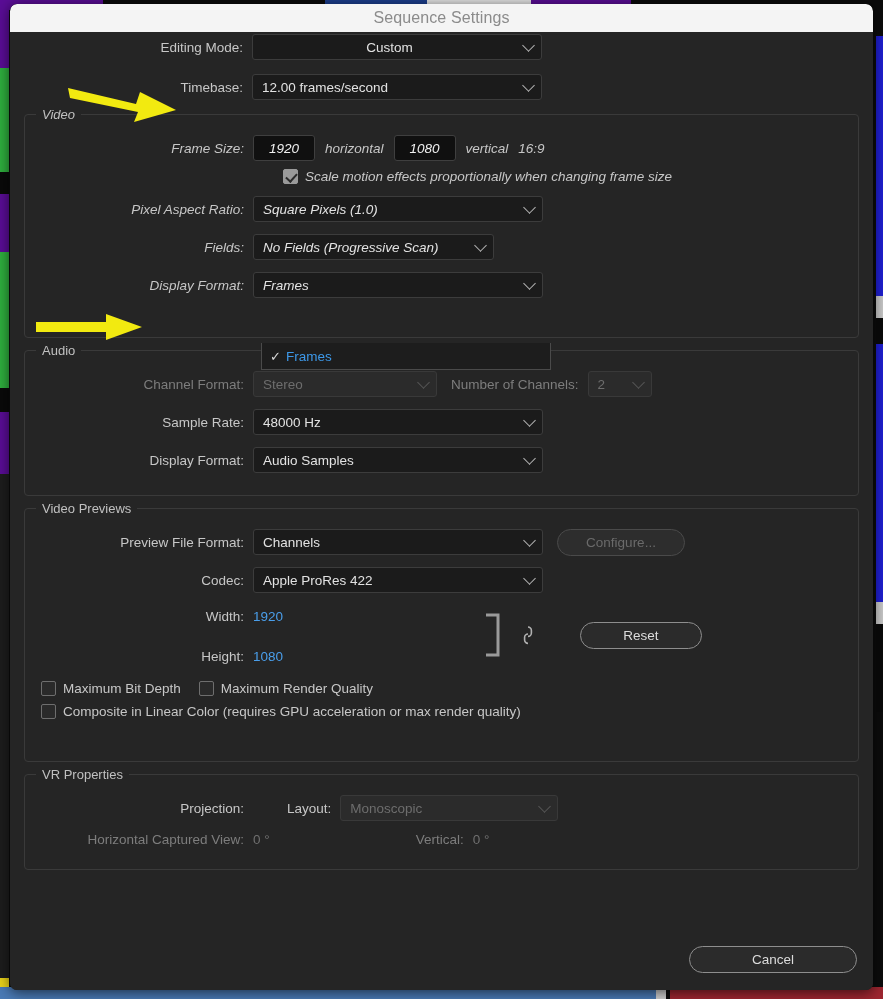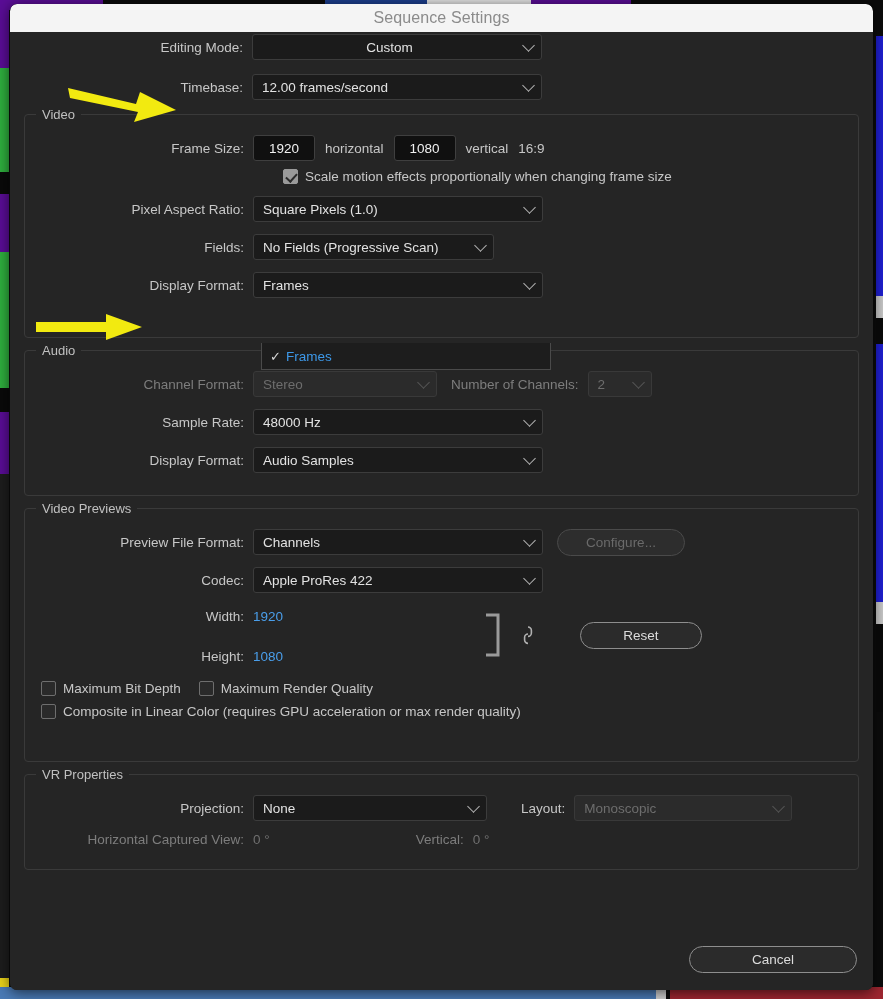--- a/index.html
+++ b/index.html
@@ -206,21 +206,21 @@
     </div>
 
     <div class="row" style="margin-bottom:12px;">
       <span class="lbl" style="width:228px;">Timebase:</span>
       <div class="sel" style="width:290px;">
         <span>12.00  frames/second</span>
         <span class="chev"></span>
       </div>
     </div>
 
-    <div class="group" style="height:224px;">
+    <div class="group" style="height:224px;font-style:italic;">
       <span class="legend">Video</span>
 
       <div class="row" style="margin-bottom:6px;">
         <span class="lbl" style="width:214px;">Frame Size:</span>
         <div class="numbox">
             <span>1920</span>
           </div>
         <span class="val-txt" style="margin:0 10px;">horizontal</span>
         <div class="numbox">
             <span>1080</span>
@@ -344,24 +344,20 @@
         <span class="cb"></span>
         <span class="cb-label">Composite in Linear Color (requires GPU acceleration or max render quality)</span>
       </div>
     </div>
 
     <div class="group" style="height:96px;">
       <span class="legend">VR Properties</span>
 
       <div class="row" style="margin-bottom:4px;">
         <span class="lbl" style="width:214px;">Projection:</span>
-        <div class="sel" style="width:234px;">
-          <span>None</span>
-          <span class="chev"></span>
-        </div>
         <span class="lbl" style="padding:0 9px 0 34px;">Layout:</span>
         <div class="sel disabled" style="width:218px;">
           <span>Monoscopic</span>
           <span class="chev"></span>
         </div>
       </div>
 
       <div class="row" style="height:24px;margin-bottom:0;">
         <span class="lbl dim" style="width:214px;">Horizontal Captured View:</span>
         <span class="val-txt dim">0 °</span>

